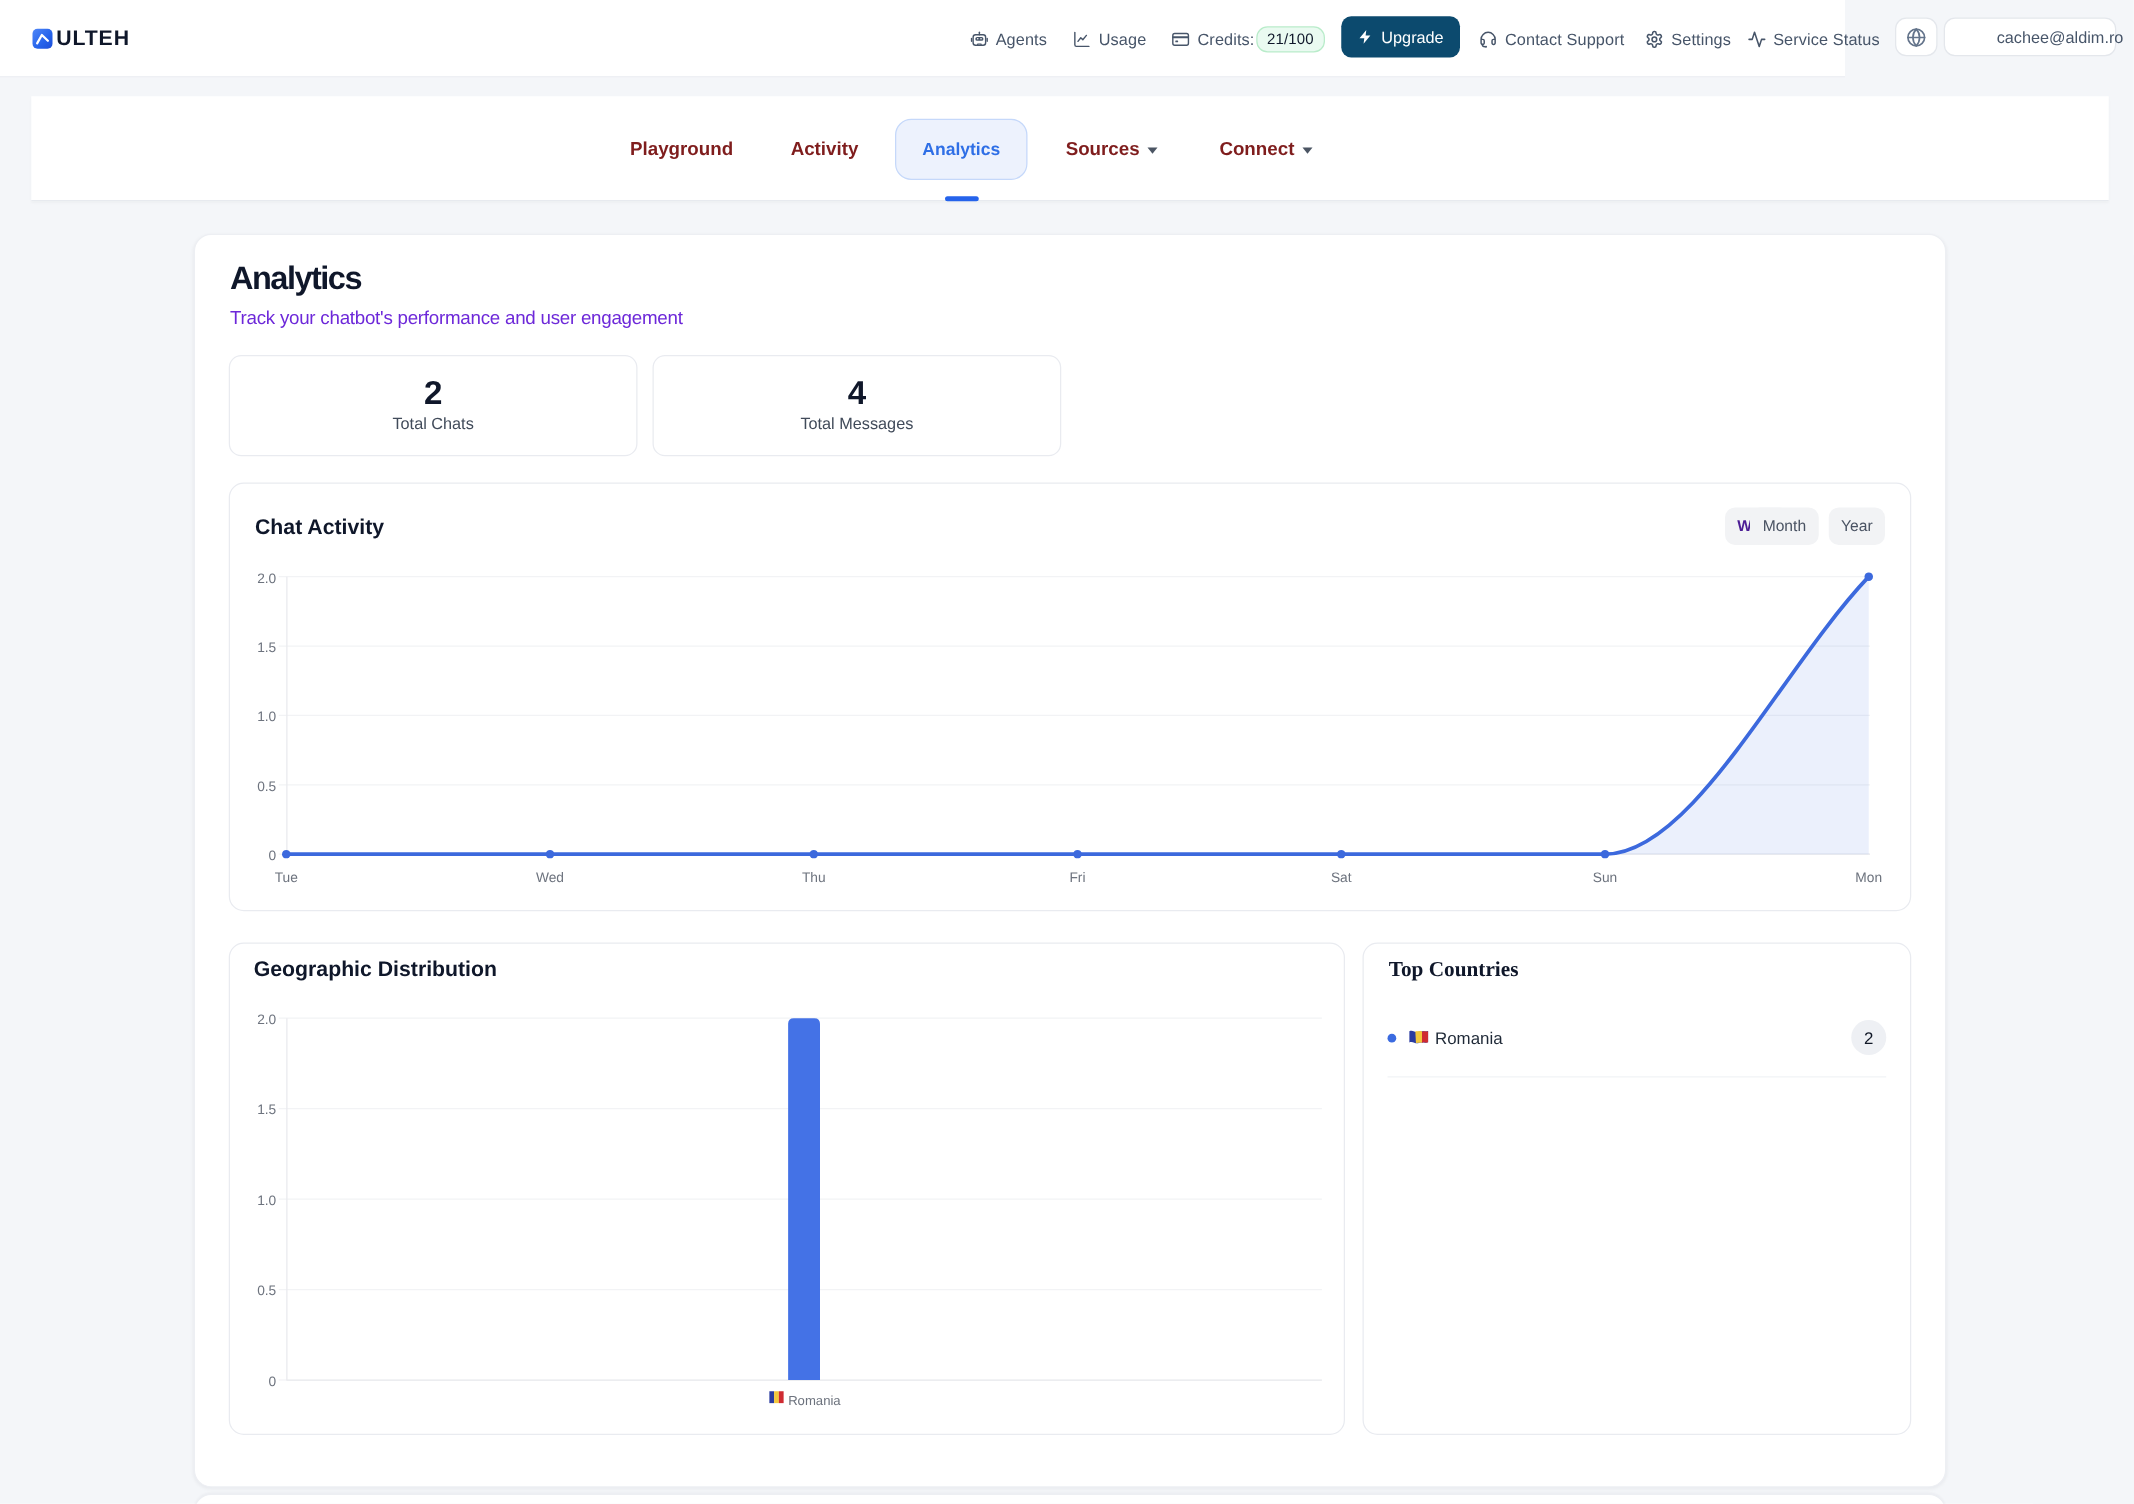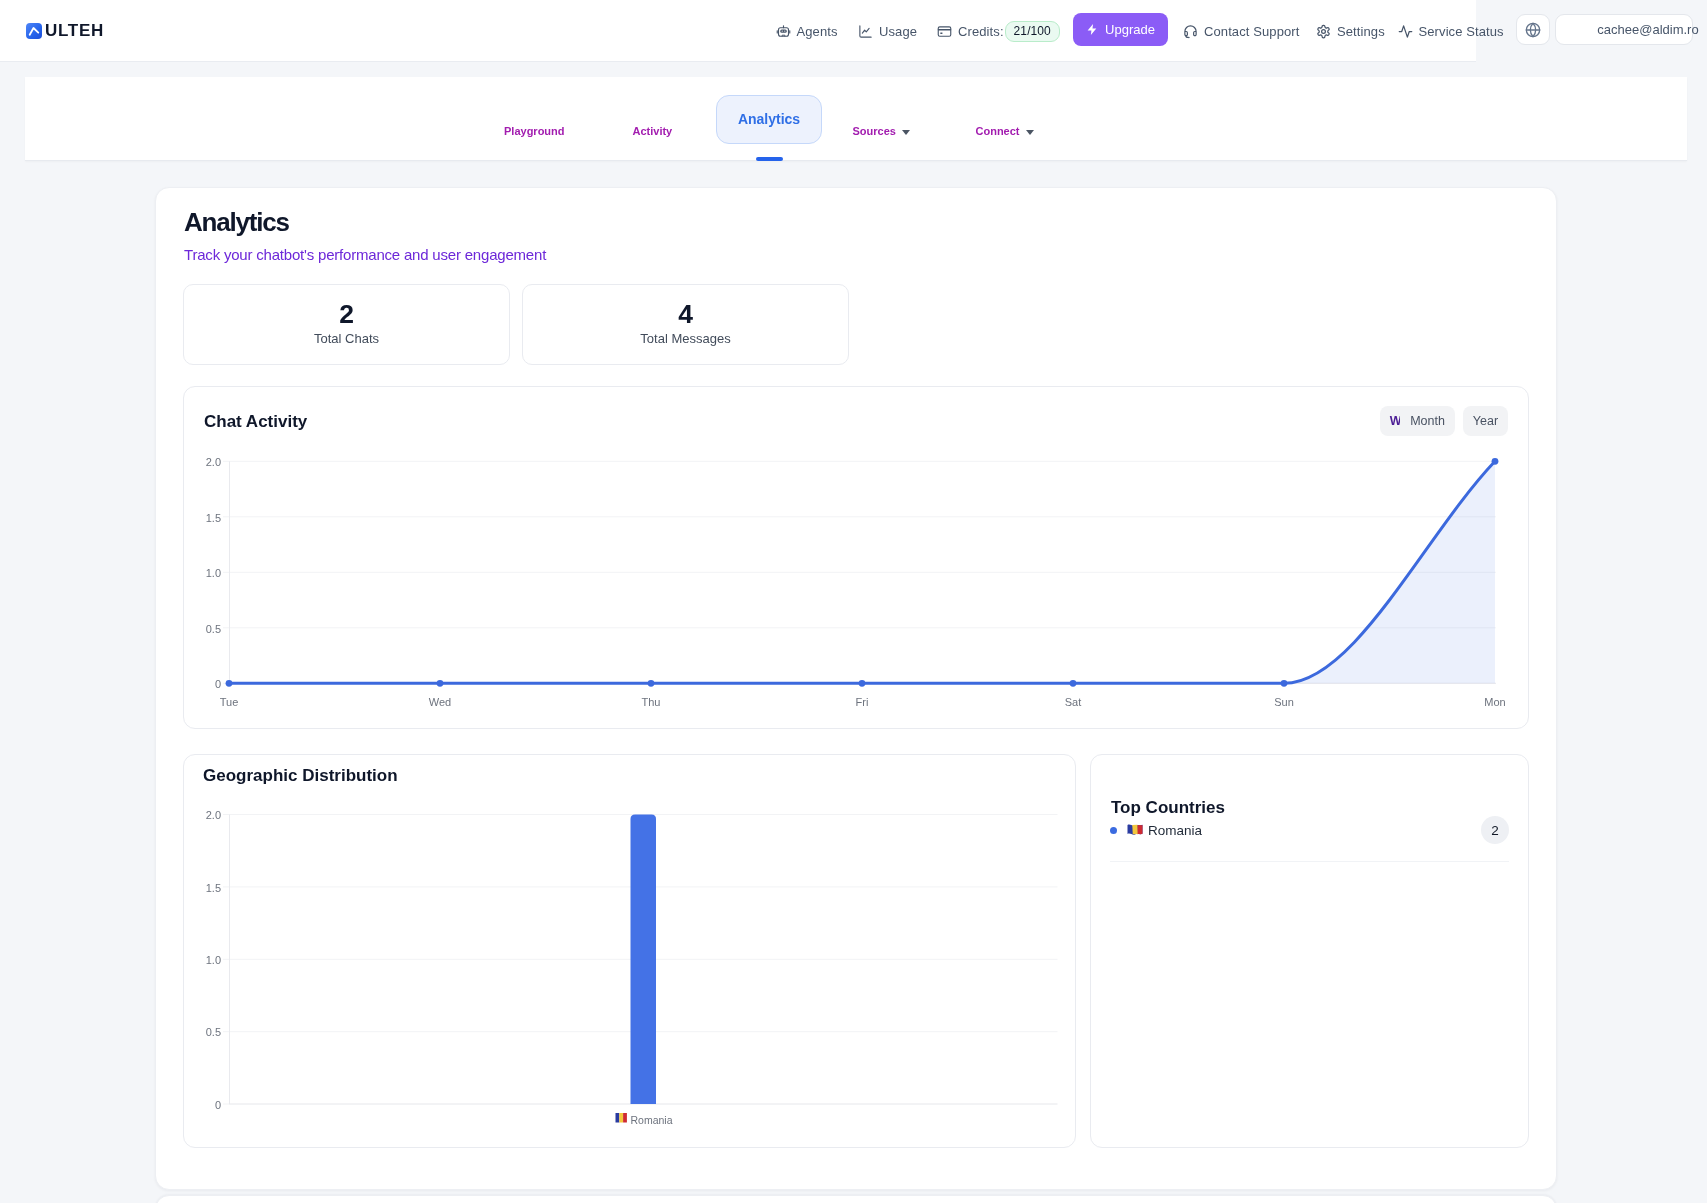--- a/index.html
+++ b/index.html
@@ -8,25 +8,25 @@
   .abs { position:absolute; }
   
   #header { position:absolute; left:0; top:0; width:1476px; height:62px; background:#fff; border-bottom:1px solid #e9ecf1; z-index:5; }
   .hitem { position:absolute; top:0; height:62px; display:flex; align-items:center; gap:7px; color:#475569; font-size:13px; font-weight:500; white-space:nowrap; letter-spacing:0.1px; }
   .hitem svg { flex:0 0 auto; }
   .hitem { gap:6px; }
   #logo { position:absolute; left:26px; top:0; height:62px; display:flex; align-items:center; gap:3px; }
   #logobox { width:16px; height:16px; border-radius:4px; background:linear-gradient(135deg,#4f86f7 0%,#2563eb 60%,#1d4ed8 100%); display:flex; align-items:center; justify-content:center; }
   #logotxt { font-size:17px; font-weight:700; color:#0f172a; letter-spacing:0.7px; }
   .pill-green { display:inline-block; background:#eafaf1; border:1px solid #b9ecca; color:#0f172a; font-size:12px; font-weight:500; border-radius:9px; padding:2px 8px 3px; margin-left:-5px; }
-  #upgrade { position:absolute; left:1073px; top:13px; width:95px; height:33px; background:#8b5cf6; border-radius:8px; color:#fff; font-size:13px; font-weight:500; display:flex; align-items:center; justify-content:center; gap:6px; }
+  #upgrade { position:absolute; left:1073px; top:13px; width:95px; height:33px; background:#0c4a6e; border-radius:8px; color:#fff; font-size:13px; font-weight:500; display:flex; align-items:center; justify-content:center; gap:6px; }
   .iconbtn { position:absolute; top:14px; height:31px; background:#fff; border:1px solid #e4e7ec; border-radius:9px; display:flex; align-items:center; justify-content:center; color:#64748b; }
   
   #nav { position:absolute; left:25px; top:77px; width:1662px; height:84px; background:#fff; border-bottom:1px solid #e7eaef; box-shadow:0 1px 2px rgba(16,24,40,.03); }
-  .tab { position:absolute; top:12px; height:84px; display:flex; align-items:center; gap:6px; color:#a21caf; font-size:11px; font-weight:600; white-space:nowrap; }
+  .tab { position:absolute; top:0; height:84px; display:flex; align-items:center; gap:6px; color:#7f1d1d; font-size:15px; font-weight:600; white-space:nowrap; }
   .caret { width:0; height:0; border-left:4.5px solid transparent; border-right:4.5px solid transparent; border-top:5px solid #4b5563; margin-top:2px; }
   #tab-active { position:absolute; left:716px; top:94.5px; width:106px; height:49px; background:#edf2fd; border:1px solid #c5d8fa; border-radius:13px; color:#2f6fe6; font-size:14px; font-weight:700; display:flex; align-items:center; justify-content:center; }
   #tab-underline { position:absolute; left:756px; top:157px; width:27px; height:3.5px; border-radius:3px; background:#2563eb; }
   
   #main { position:absolute; left:155px; top:187px; width:1402px; height:1003px; background:#fff; border:1px solid #edeff3; border-radius:14px; box-shadow:0 1px 3px rgba(16,24,40,.05); }
   #h1 { position:absolute; left:184px; top:207px; font-size:26px; font-weight:700; letter-spacing:-1.2px; color:#0f172a; }
   #sub { position:absolute; left:184px; top:246px; font-size:15px; letter-spacing:-0.2px; color:#6d28d9; }
   .statcard { position:absolute; top:284px; width:327px; height:81px; background:#fff; border:1px solid #e9ebf0; border-radius:10px; text-align:center; }
   .statnum { margin-top:14px; font-size:26.5px; font-weight:700; color:#0f172a; }
   .statlab { margin-top:1px; font-size:13px; color:#414b5a; }
@@ -212,21 +212,21 @@
   <path d="M447.5 350 V65 Q447.5 60.5 452 60.5 H468.5 Q473 60.5 473 65 V350 Z" fill="#4472e6"></path>
   <g transform="translate(432.5,359)">
     <rect x="0" y="0" width="3.8" height="9.5" fill="#2a3ba0"></rect>
       <rect x="3.8" y="0" width="3.8" height="9.5" fill="#f2c73c"></rect>
       <rect x="7.6" y="0" width="3.8" height="9.5" fill="#cf2b32"></rect>
   </g>
   <text x="447.5" y="370" fill="#6d737e" font-size="10.5">Romania</text>
 </svg>
 
 <div class="panel" style="left:1090px; top:754px; width:439px; height:394px;"></div>
-<div class="ptitle" style="left:1111px; top:798px;">Top Countries</div>
+<div class="ptitle" style="left:1111px; top:766px;font-family:Liberation Serif, serif;">Top Countries</div>
 <div class="abs" style="left:1110px; top:827px; width:7px; height:7px; border-radius:50%; background:#3b6be0;"></div>
 <svg class="abs" style="left:1127px; top:824px;" width="16" height="13" viewBox="0 0 16 13">
   <path d="M0.5 1 C3 -0.5 5.5 2.5 8 1.4 C10.5 0.3 13 1.8 15.5 0.8 L15.5 9.8 C13 10.8 10.5 9.3 8 10.4 C5.5 11.5 3 8.5 0.5 10 Z" fill="#2a3ba0"></path>
   <path d="M5.5 0.9 L10.8 0.9 L10.8 10.2 L5.5 10.2 Z" fill="#f2c73c" transform="rotate(-3 8 5.5)"></path>
   <path d="M10.6 1.5 C13 0.4 13.2 1.9 15.5 0.9 L15.5 9.8 C13 10.8 13 9.2 10.6 10.3 Z" fill="#cf2b32"></path>
 </svg>
 <div class="abs" style="left:1148px; top:823px; font-size:13.5px; color:#1f2937;">Romania</div>
 <div id="tc-badge" style="left:1481px; top:816px;">2</div>
 <div class="abs" style="left:1110px; top:861px; width:399px; height:1px; background:#f1f3f6;"></div>
 

